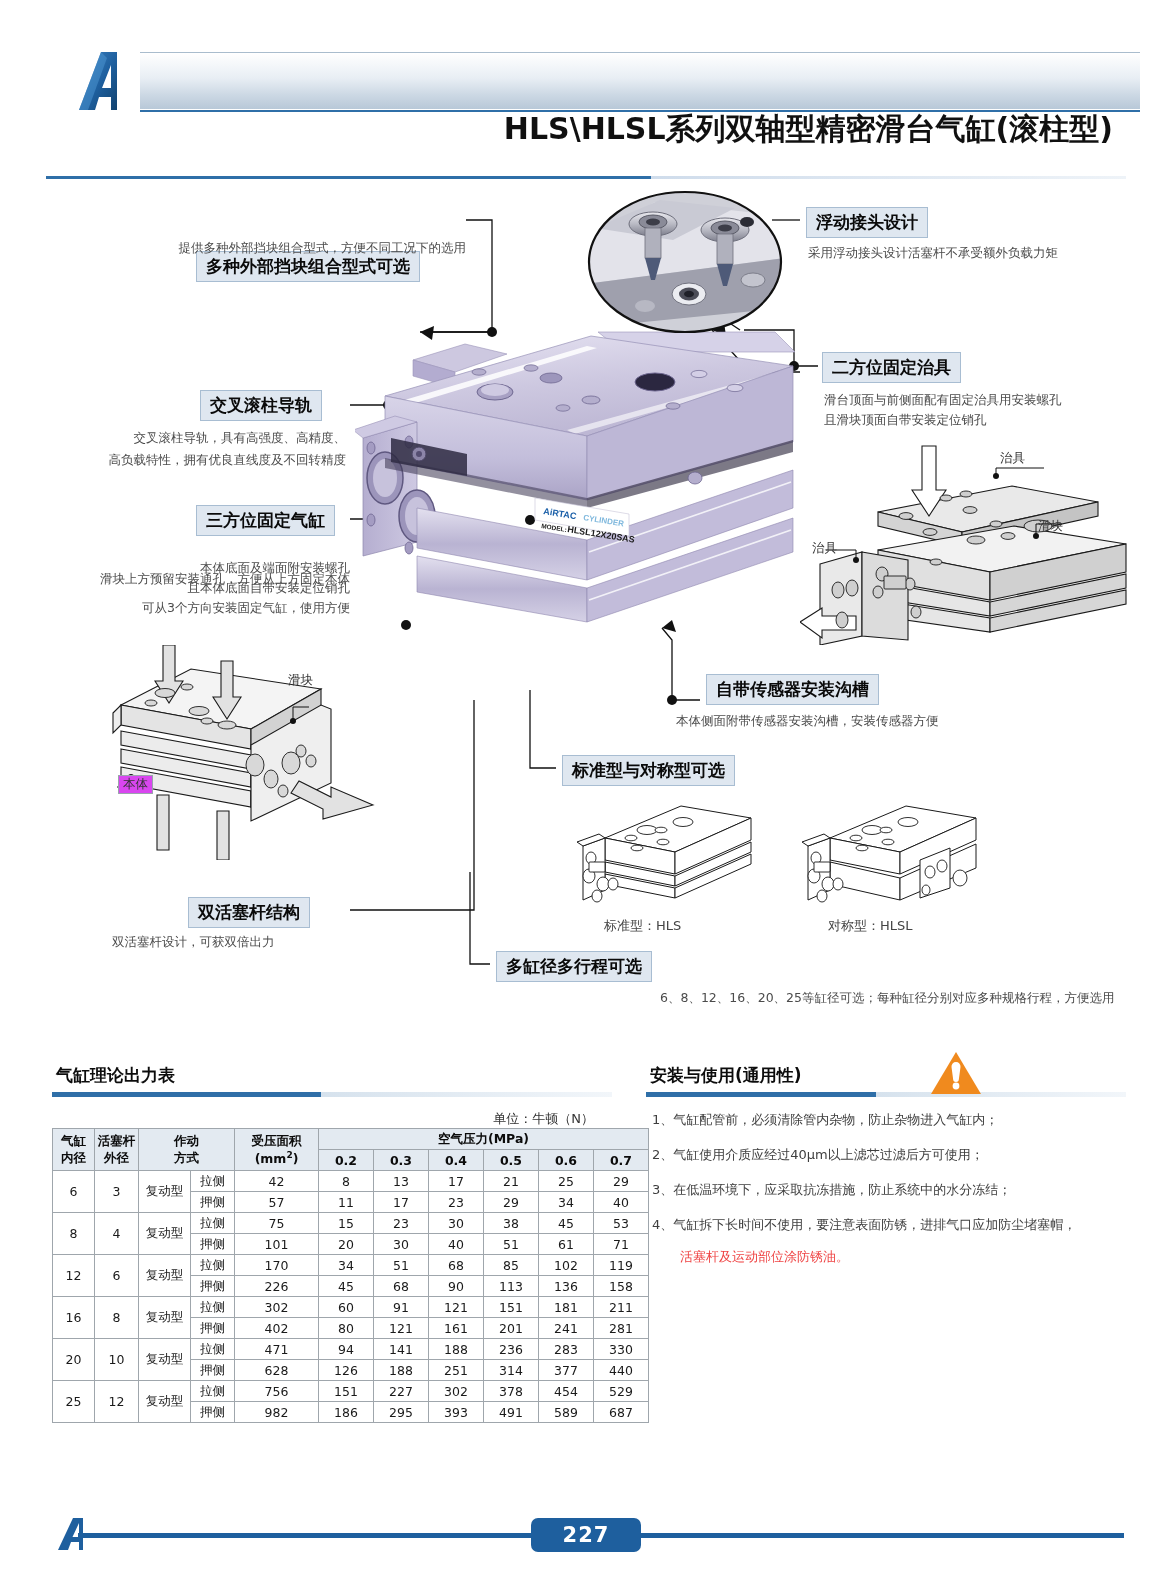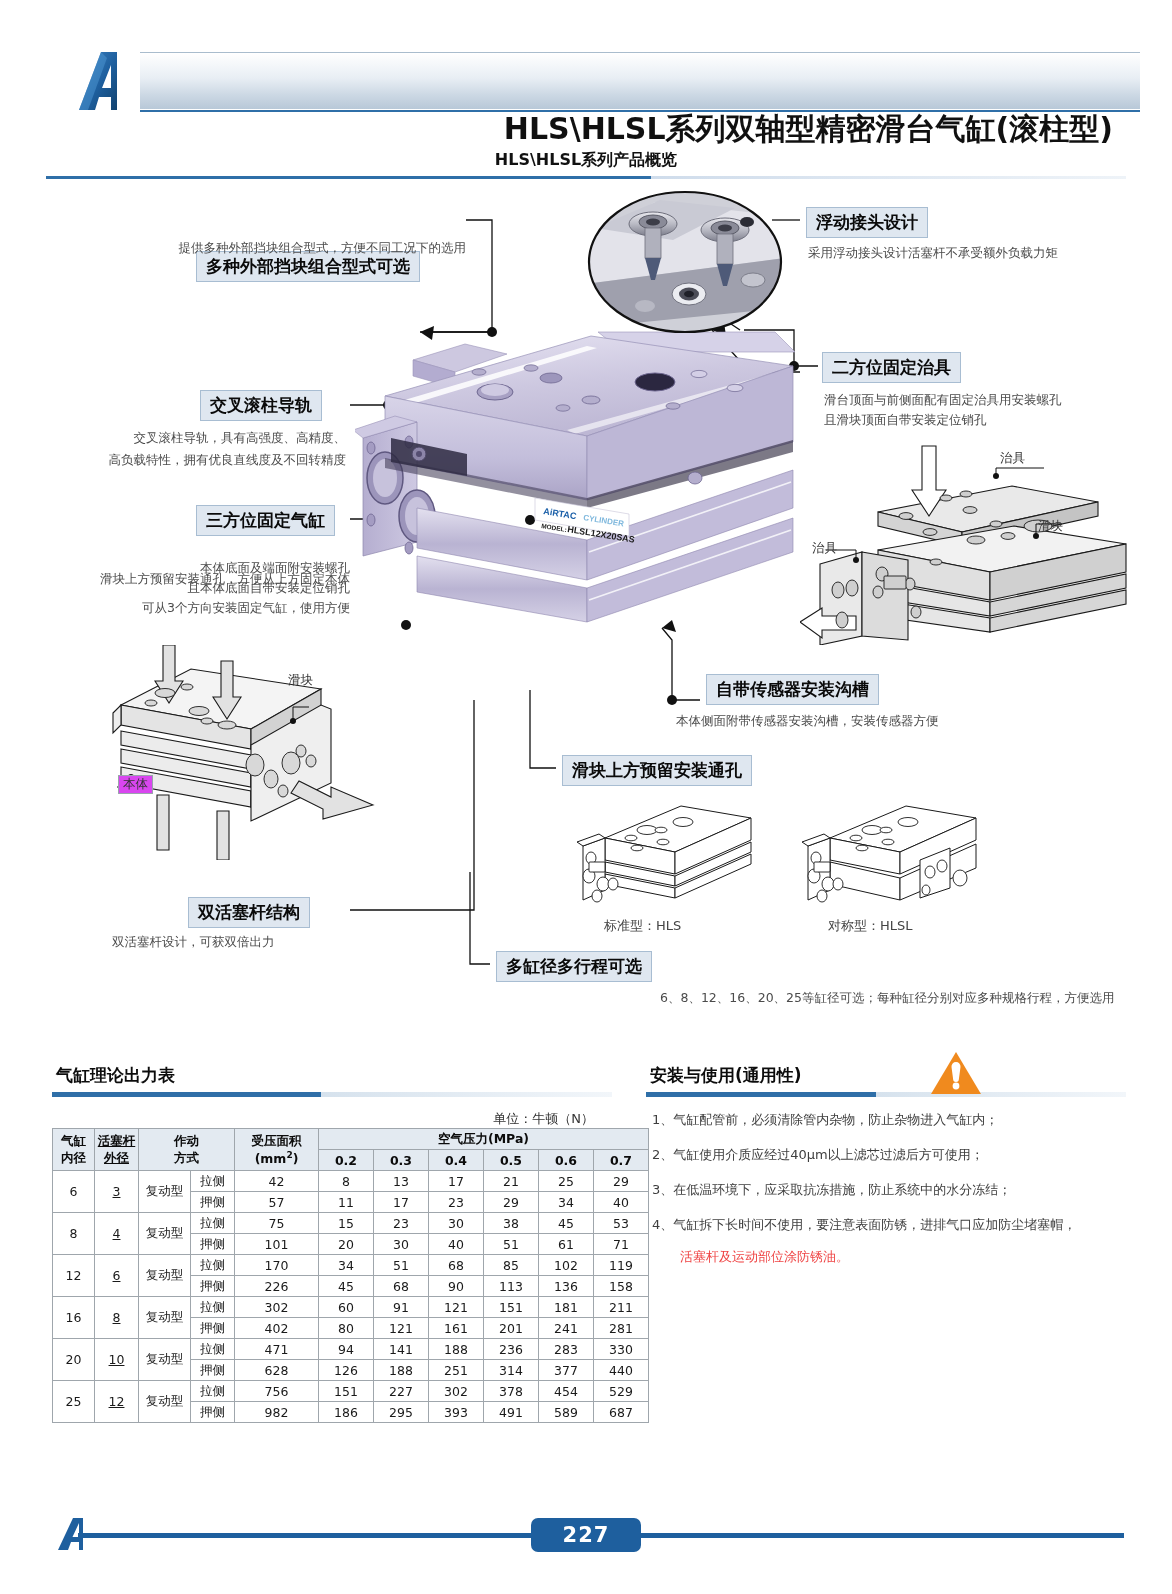--- a/index.html
+++ b/index.html
@@ -76,21 +76,21 @@
     font-size: 12.5px; color: #1a1a1a;
   }
   #force-table th, #force-table td {
     border: 1px solid #9fa6ac;
     text-align: center; vertical-align: middle;
     padding: 0; height: 21px;
   }
   #force-table thead th { background: #e3eaf1; font-weight: bold; color: #0c0c0c; }
   #force-table td { background: #ffffff; }
   .c-bore   { width: 42px; }
-  .c-rod    { width: 44px; text-decoration: underline; }
+  .c-rod    { width: 44px; }
   .c-act    { width: 52px; }
   .c-side   { width: 44px; }
   .c-area   { width: 84px; }
   .c-press  { width: 55px; }
   .sup { font-size: 9px; vertical-align: super; }
 
   
   .note-item { position: absolute; font-size: 13px; color: #3e3e3e; line-height: 20px; white-space: nowrap; }
   .note-cont { position: absolute; font-size: 13px; color: #ef4444; line-height: 20px; white-space: nowrap; }
   #warn-tri { position: absolute; left: 930px; top: 1050px; width: 52px; height: 46px; }
@@ -129,21 +129,20 @@
           <stop offset="55%" stop-color="#1e5f9e"></stop>
           <stop offset="100%" stop-color="#12436f"></stop>
         </linearGradient>
       </defs>
       <path d="M46 2 L24 60 L40 60 L44 47 L56 47 L56 60 L62 60 L62 2 Z
                M47 38 L56 15 L56 38 Z" fill="url(#lgA)"></path>
       <path d="M46 2 L24 60 L33 60 L52 8 Z" fill="#4a93cf" opacity="0.55"></path>
     </svg>
   </div>
 
-  <div class="overview-title">HLS\HLSL系列产品概览</div>
   <div class="overview-rule"></div>
 
   <svg id="leaders">
     <g stroke="#111" stroke-width="1.3" fill="none">
 
       <path d="M466,220 L492,220 L492,332 L420,332"></path>
       <path d="M492,332 L432,332"></path>
 
       <path d="M800,220 L772,220"></path>
       <path d="M712,330 L750,372 L800,372"></path>
@@ -200,21 +199,21 @@
   <div class="callout-box" style="left:806px; top:207px;">浮动接头设计</div>
   <div class="callout-desc" style="left:808px; top:243px;">采用浮动接头设计活塞杆不承受额外负载力矩</div>
 
   <div class="callout-box" style="left:822px; top:352px;">二方位固定治具</div>
   <div class="callout-desc" style="left:824px; top:390px;">滑台顶面与前侧面配有固定治具用安装螺孔</div>
   <div class="callout-desc" style="left:824px; top:410px;">且滑块顶面自带安装定位销孔</div>
 
   <div class="callout-box" style="left:706px; top:674px;">自带传感器安装沟槽</div>
   <div class="callout-desc" style="left:676px; top:711px;">本体侧面附带传感器安装沟槽，安装传感器方便</div>
 
-  <div class="callout-box" style="left:562px; top:755px;">滑块上方预留安装通孔</div>
+  <div class="callout-box" style="left:562px; top:755px;">标准型与对称型可选</div>
 
   <div class="callout-box" style="left:496px; top:951px;">多缸径多行程可选</div>
   <div class="callout-desc" style="left:660px; top:988px;">6、8、12、16、20、25等缸径可选；每种缸径分别对应多种规格行程，方便选用</div>
 
   <svg id="photo-main" viewBox="0 0 440 310">
     <defs>
       <linearGradient id="topFace" x1="0" y1="0" x2="0.4" y2="1">
         <stop offset="0%" stop-color="#e6e3f2"></stop>
           <stop offset="55%" stop-color="#cdc8e0"></stop>
           <stop offset="100%" stop-color="#bdb7d4"></stop>

